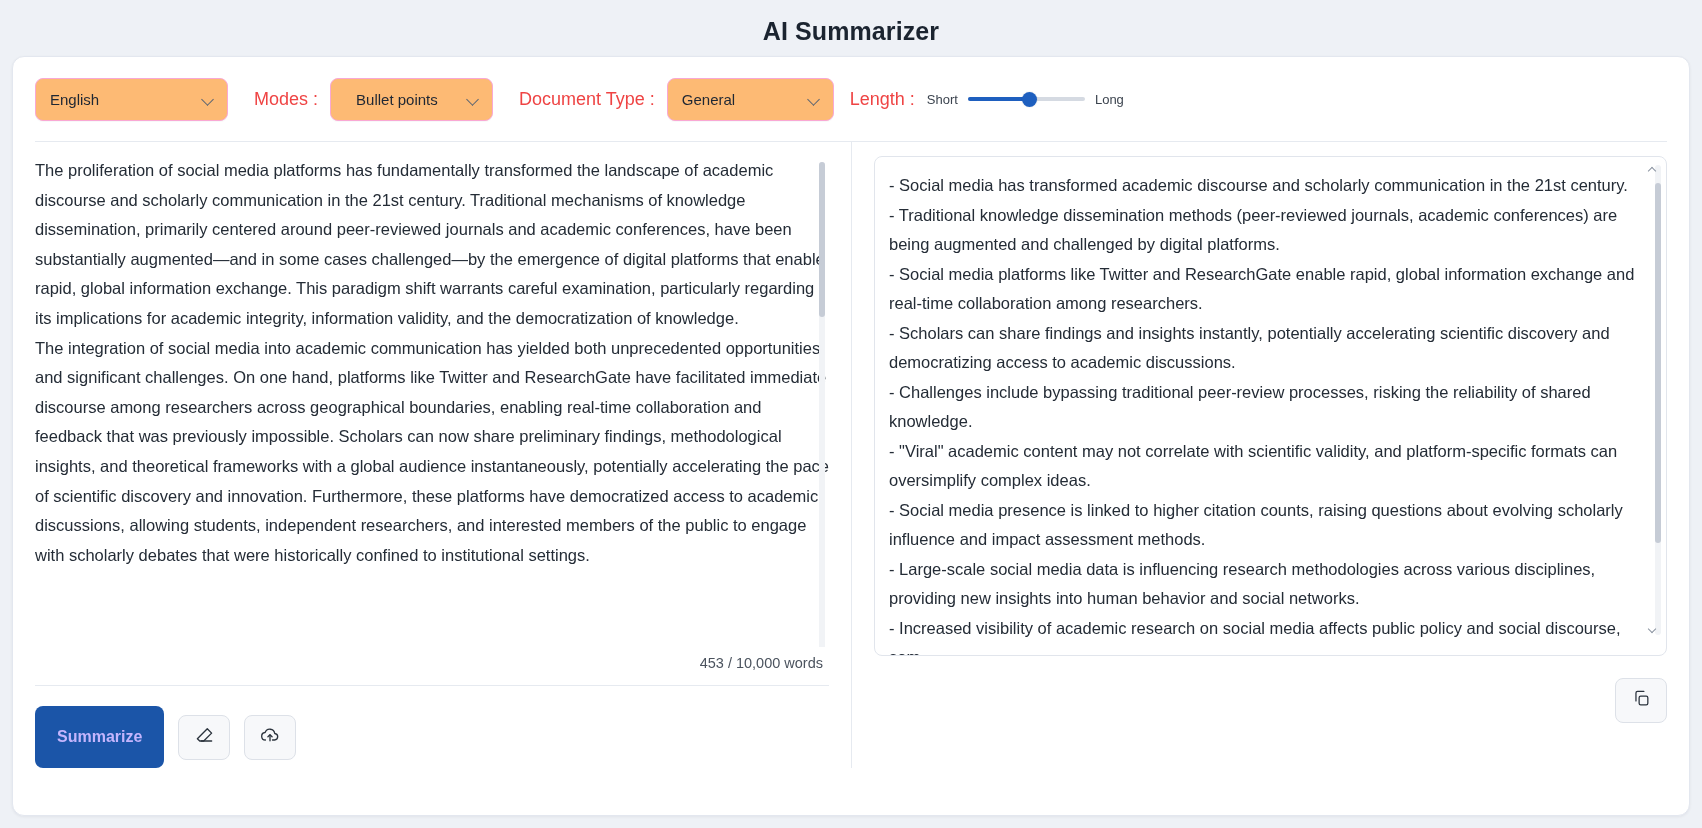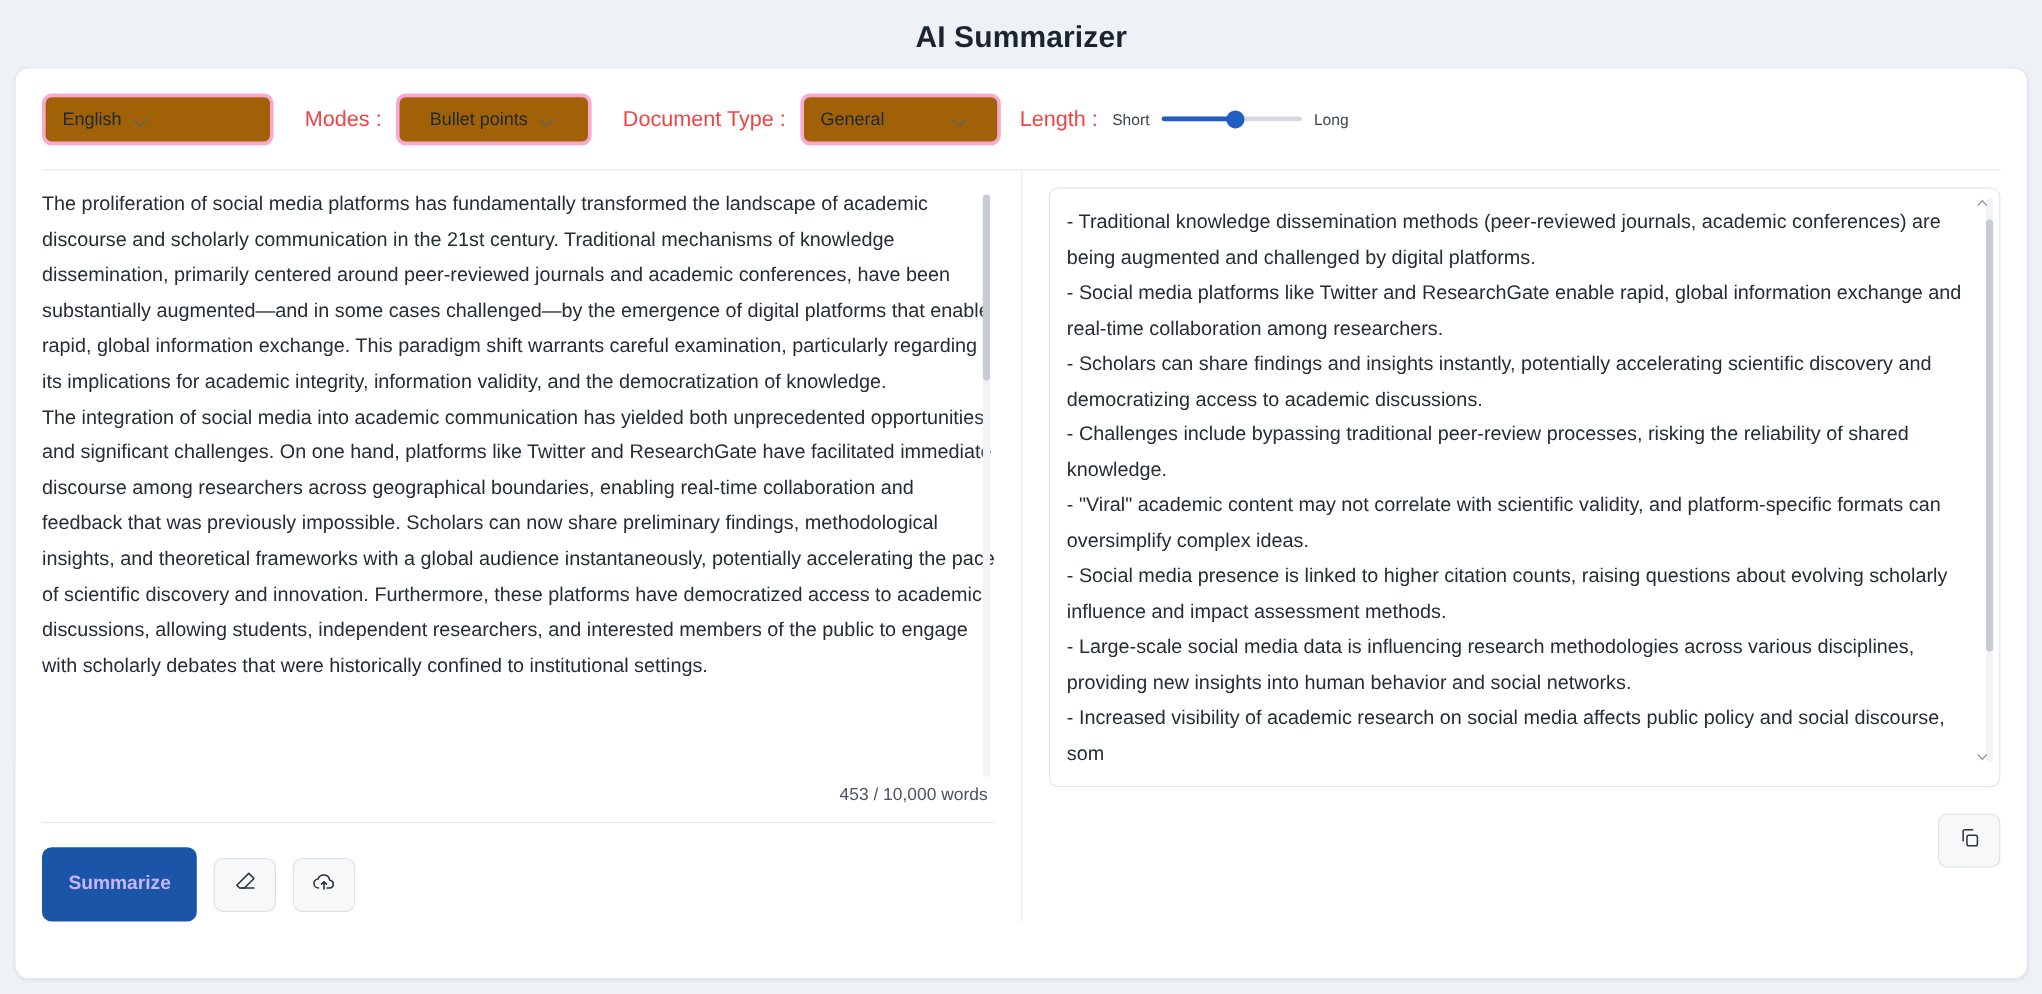--- a/index.html
+++ b/index.html
@@ -43,23 +43,23 @@
     display: flex;
     align-items: center;
     padding: 20px 22px 20px 22px;
     gap: 0px;
     height: 84px;
   }
   .select-box {
     position: relative;
     display: flex;
     align-items: center;
-    justify-content: flex-start;
-    background: #a16207;
-    border: 3px solid #f9a8d4;
+    justify-content: space-between;
+    background: #fdba74;
+    border: 1px solid #f9a8d4;
     border-radius: 8px;
     height: 43px;
     padding: 0 12px 0 14px;
     font-size: 15px;
     color: #1f2733;
     cursor: pointer;
     box-shadow: 0 1px 1px rgba(16,24,40,0.03);
   }
   .select-lang { width: 193px; }
   .select-mode { width: 163px; padding-left: 25px; }
@@ -346,20 +346,21 @@
                 <path d="M12 12v7"></path>
                 <path d="M9.5 14.2 12 11.8l2.5 2.4"></path>
               </svg>
             </span>
           </div>
         </div>
       </div>
 
       <div class="pane-right">
         <div class="summary-box">
+          <p>- Social media has transformed academic discourse and scholarly communication in the 21st century.</p>
           <p>- Traditional knowledge dissemination methods (peer-reviewed journals, academic conferences) are being augmented and challenged by digital platforms.</p>
           <p>- Social media platforms like Twitter and ResearchGate enable rapid, global information exchange and real-time collaboration among researchers.</p>
           <p>- Scholars can share findings and insights instantly, potentially accelerating scientific discovery and democratizing access to academic discussions.</p>
           <p>- Challenges include bypassing traditional peer-review processes, risking the reliability of shared knowledge.</p>
           <p>- "Viral" academic content may not correlate with scientific validity, and platform-specific formats can oversimplify complex ideas.</p>
           <p>- Social media presence is linked to higher citation counts, raising questions about evolving scholarly influence and impact assessment methods.</p>
           <p>- Large-scale social media data is influencing research methodologies across various disciplines, providing new insights into human behavior and social networks.</p>
           <p>- Increased visibility of academic research on social media affects public policy and social discourse, som</p>
 
           <div class="summary-scroll">

